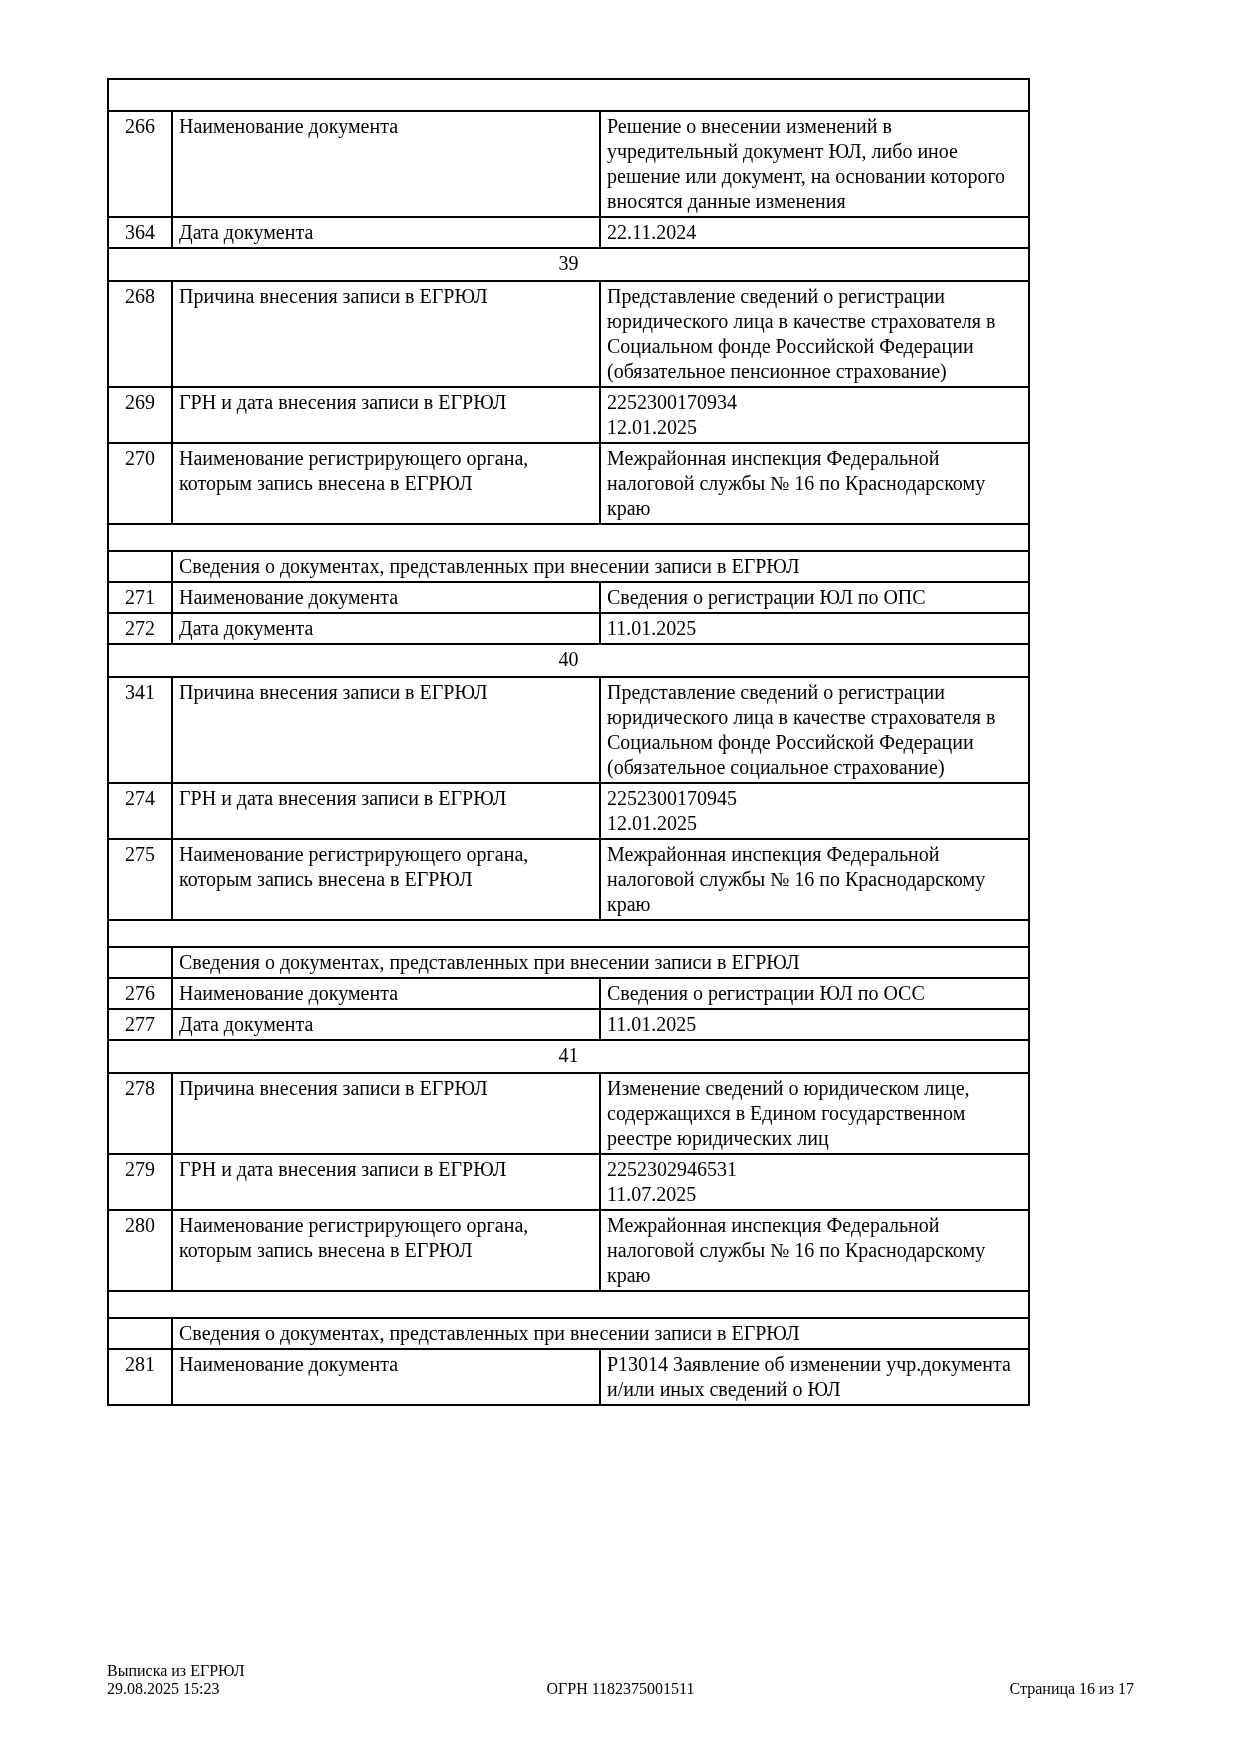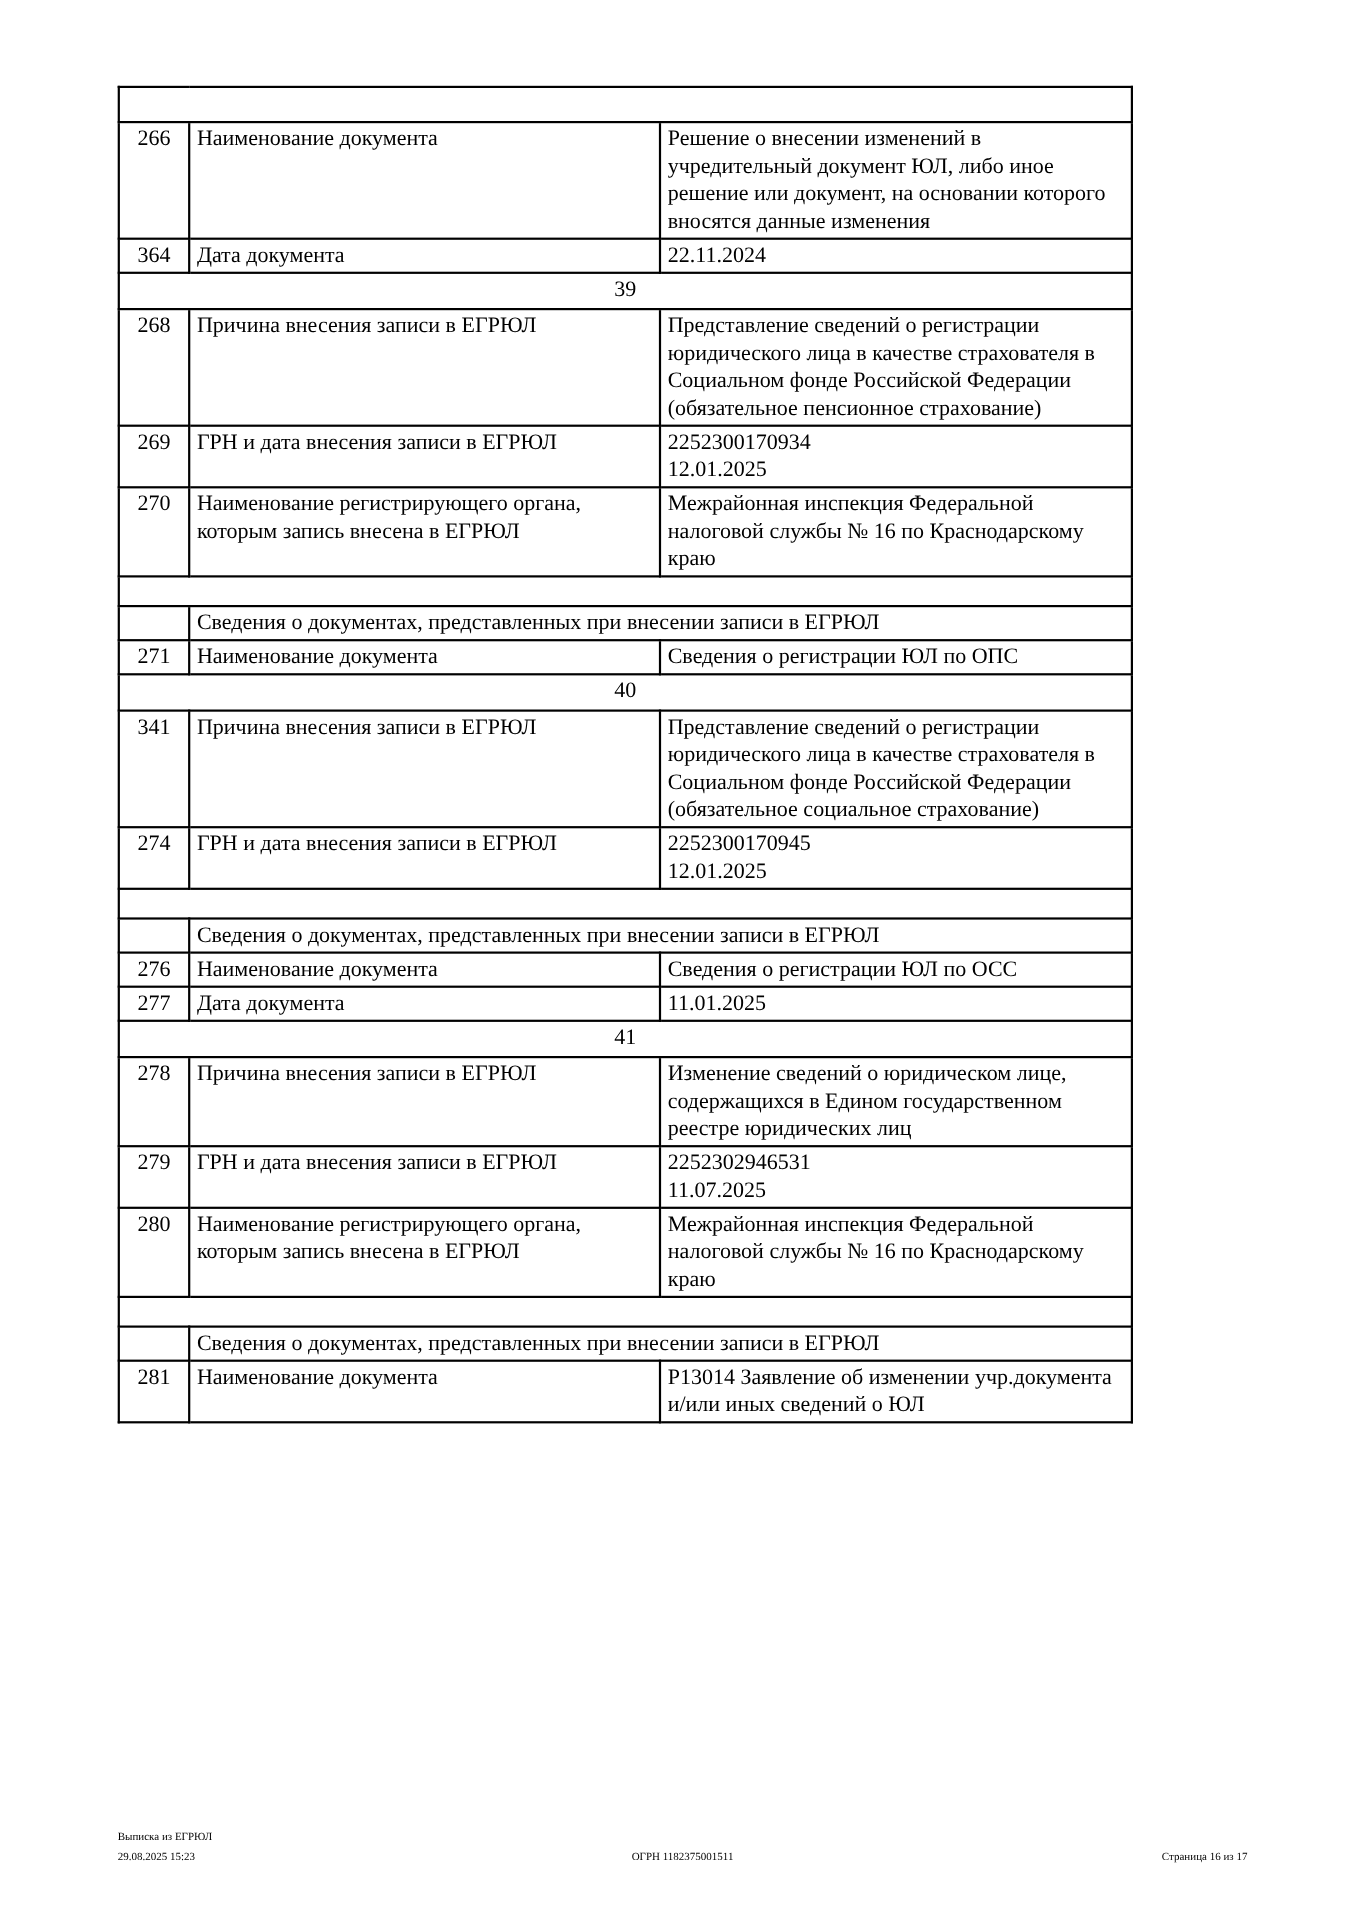--- a/index.html
+++ b/index.html
@@ -48,21 +48,21 @@
     height: 21px;
   }
   td.c-empty-top {
     height: 26px;
   }
   .footer {
     position: absolute;
     left: 107px;
     top: 1662px;
     width: 1027px;
-    font-size: 10px;
+    font-size: 16px;
     line-height: 18px;
   }
   .footer-line2 {
     display: grid;
     grid-template-columns: 1fr auto 1fr;
     align-items: baseline;
   }
   .footer-line2 .fc-left   { text-align: left; }
   .footer-line2 .fc-center { text-align: center; }
   .footer-line2 .fc-right  { text-align: right; }
@@ -115,32 +115,42 @@
       <tr>
         <td class="c-num"></td>
         <td class="c-subheader" colspan="2">Сведения о документах, представленных при внесении записи в ЕГРЮЛ</td>
       </tr>
       <tr>
         <td class="c-num">271</td>
         <td class="c-label">Наименование документа</td>
         <td class="c-value">Сведения о регистрации ЮЛ по ОПС</td>
       </tr>
       <tr>
+        <td class="c-num">272</td>
+        <td class="c-label">Дата документа</td>
+        <td class="c-value">11.01.2025</td>
+      </tr>
+      <tr>
         <td class="c-section" colspan="3">40</td>
       </tr>
       <tr>
         <td class="c-num">341</td>
         <td class="c-label">Причина внесения записи в ЕГРЮЛ</td>
         <td class="c-value">Представление сведений о регистрации юридического лица в качестве страхователя в Социальном фонде Российской Федерации (обязательное социальное страхование)</td>
       </tr>
       <tr>
         <td class="c-num">274</td>
         <td class="c-label">ГРН и дата внесения записи в ЕГРЮЛ</td>
         <td class="c-value">2252300170945
 12.01.2025</td>
+      </tr>
+      <tr>
+        <td class="c-num">275</td>
+        <td class="c-label">Наименование регистрирующего органа, которым запись внесена в ЕГРЮЛ</td>
+        <td class="c-value">Межрайонная инспекция Федеральной налоговой службы № 16 по Краснодарскому краю</td>
       </tr>
       <tr>
         <td class="c-spacer" colspan="3"></td>
       </tr>
       <tr>
         <td class="c-num"></td>
         <td class="c-subheader" colspan="2">Сведения о документах, представленных при внесении записи в ЕГРЮЛ</td>
       </tr>
       <tr>
         <td class="c-num">276</td>

